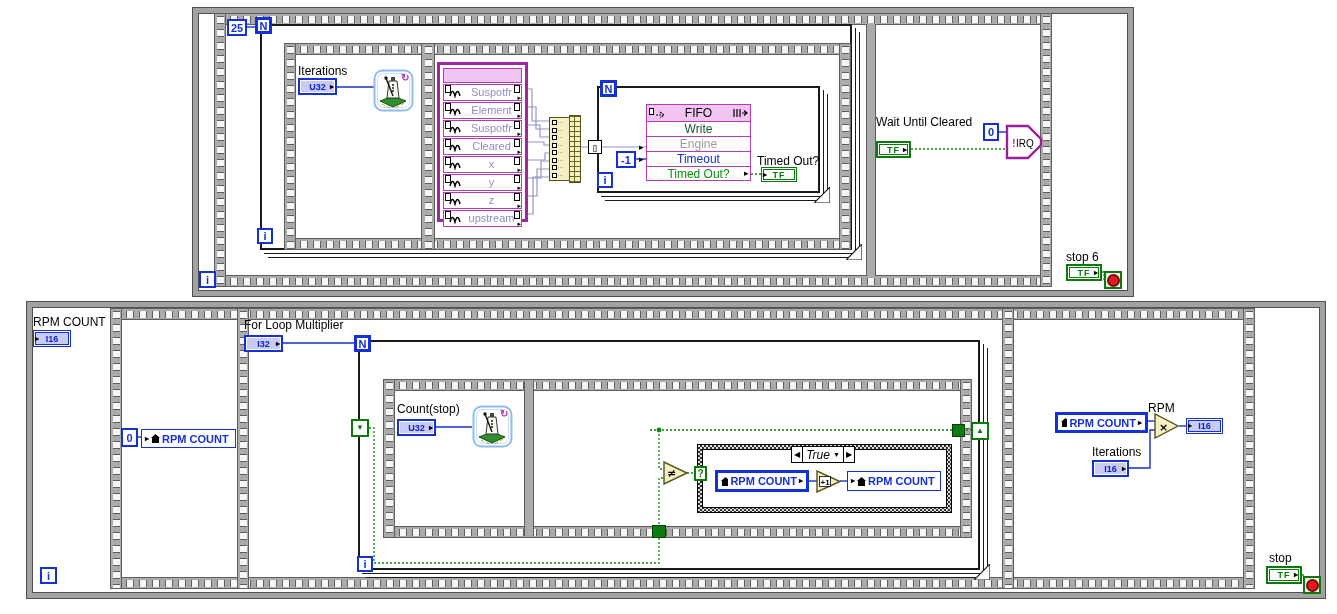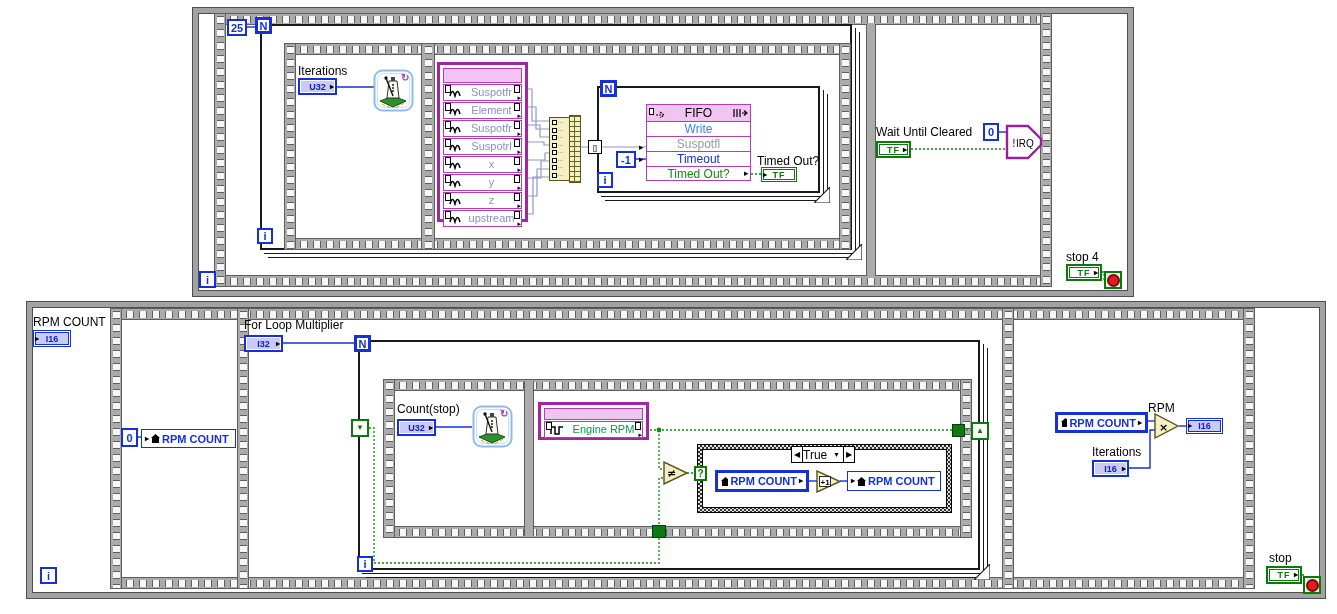--- a/index.html
+++ b/index.html
@@ -15,21 +15,21 @@
        background-image:repeating-linear-gradient(180deg,#5E5E5E 0 1px,#F7F7F7 1px 7px,#5E5E5E 7px 8px,#ABABAB 8px 13px);
        background-size:7px 100%;background-position:50% 2px;background-repeat:no-repeat;}
   .fsplain{background:#ABABAB;border-left:1px solid #5E5E5E;border-right:1px solid #5E5E5E;}
   .flmain{border:2px solid #1A1A1A;}
   .flsh{border-right:1px solid #1A1A1A;border-bottom:1px solid #1A1A1A;}
   .casewrap{border:1px solid #000;background:repeating-conic-gradient(#303030 0% 25%,#DFDFDF 0% 50%);background-size:4px 4px;}
   .casein{position:absolute;left:4px;top:4px;right:4px;bottom:4px;background:#fff;border:1px solid #000;}
   .sel{display:flex;align-items:center;background:#fff;border:1px solid #000;font-size:12px;color:#000;}
   .selarrL{width:10px;text-align:center;font-size:8px;border-right:1px solid #000;line-height:15px;}
   .selarrR{width:10px;text-align:center;font-size:8px;border-left:1px solid #000;line-height:15px;}
-  .selval{flex:1;}
+  .selval{flex:1;text-align:center;font-style:italic;}
   .seldd{font-size:7px;margin-right:3px;}
   
   .lbl{font-size:12px;color:#000;white-space:nowrap;}
   .num{display:flex;align-items:center;justify-content:center;background:#C9CBF4;
        border:2px solid #1430D8;box-shadow:inset 0 0 0 1px #fff;
        font-size:9px;font-weight:bold;color:#0A1ECC;}
   .num.ind{border-width:1px;box-shadow:inset 0 0 0 1px #fff,inset 0 0 0 2px #1430D8;}
   .tf{display:flex;align-items:center;justify-content:center;background:#fff;
       border:2px solid #0A7A0A;box-shadow:inset 0 0 0 1px #fff,inset 0 0 0 2px #0A7A0A;
       font-size:9px;font-weight:bold;color:#0A7A0A;letter-spacing:1px;}
@@ -63,21 +63,21 @@
   .wv{margin-left:5px;flex:0 0 auto;}
   .pg{position:absolute;width:4px;height:6px;border:1px solid #000;background:#fff;}
   .pgtl{left:1px;top:0px;} .pgtr{right:1px;top:0px;}
   .outarr{position:absolute;right:0px;bottom:-2px;font-size:7px;color:#000;font-weight:normal;}
   
   .fifo{border:1px solid #B43CB4;background:#fff;}
   .fhead{position:relative;height:16px;background:#F2C4F2;border-bottom:1px solid #B43CB4;
          display:flex;align-items:center;justify-content:center;font-size:12px;color:#000;}
   .frow{height:14px;border-bottom:1px solid #B43CB4;text-align:center;font-size:12px;line-height:14px;}
   .frow:last-child{border-bottom:none;}
-  .rowgray{color:#9A9A9A;} .rowblue{color:#1430D8;} .rowgreen{color:#0B8C0B;} .rowblack{color:#3b82f6;}
+  .rowgray{color:#9A9A9A;} .rowblue{color:#1430D8;} .rowgreen{color:#0B8C0B;} .rowblack{color:#14532d;}
   
   .barr{background:#F6EFC4;border:1px solid #55551A;display:flex;flex-direction:column;justify-content:space-around;padding:1px 2px;}
   .bcell{display:flex;align-items:center;gap:1px;height:6px;}
   .bsq{width:3px;height:3px;border:1px solid #000;background:#fff;}
   .bd{font-size:5px;line-height:1;color:#000;}
   .bgrid{background-color:#F6EFC4;border:1px solid #55551A;
          background-image:repeating-linear-gradient(180deg,#66661F 0 1px,transparent 1px 5px),
                           linear-gradient(90deg,transparent 0 4px,#66661F 4px 5px,transparent 5px);}
   .blkarr{position:absolute;color:#000;font-size:9px;line-height:1;}
 </style>
@@ -246,21 +246,21 @@
         </svg>
       <span class="cllab">Suspotfr</span>
       <i class="pg pgtr"></i>
         <b class="outarr">▸</b>
     </div>
     <div class="clrow">
       <i class="pg pgtl"></i>
       <svg class="wv" width="13" height="11">
           <path d="M1,9 Q3.5,0 6,9 Q8.5,0 11,9" fill="none" stroke="#000" stroke-width="1.5"></path>
         </svg>
-      <span class="cllab">Suspotrl</span>
+      <span class="cllab">Cleared</span>
       <i class="pg pgtr"></i>
         <b class="outarr">▸</b>
     </div>
     <div class="clrow">
       <i class="pg pgtl"></i>
       <svg class="wv" width="13" height="11">
           <path d="M1,9 Q3.5,0 6,9 Q8.5,0 11,9" fill="none" stroke="#000" stroke-width="1.5"></path>
         </svg>
       <span class="cllab">x</span>
       <i class="pg pgtr"></i>
@@ -350,49 +350,49 @@
         <rect x="0.5" y="0.5" width="4" height="6" fill="#fff" stroke="#000"></rect>
         <path d="M7,7 h6 M11,4 l4,3 -4,3" stroke="#000" fill="none" stroke-width="1.2" stroke-dasharray="2 1"></path>
       </svg>
       <span>FIFO</span>
       <svg class="abs" style="right:2px;top:3px" width="16" height="10">
         <path d="M2,1 v8 M5,1 v8 M8,1 v8" stroke="#000" stroke-width="1.2"></path>
         <path d="M10,5 h4 M12,2.5 l3,2.5 -3,2.5" stroke="#000" fill="none" stroke-width="1.2"></path>
       </svg>
     </div>
     <div class="frow rowblack">Write</div>
-    <div class="frow rowgray">Suspotfl</div>
+    <div class="frow rowgray">Engine</div>
     <div class="frow rowblue">Timeout</div>
     <div class="frow rowgreen">Timed Out?</div>
   </div>
   <span class="abs blkarr" style="left:639px;top:143px">▸</span>
   <span class="abs blkarr" style="left:639px;top:155px">▸</span>
   <span class="abs blkarr" style="left:744px;top:169px">▸</span>
 
   <div class="abs lbl" style="left:757px;top:154px">Timed Out?</div>
   <div class="abs tf ind" style="left:761px;top:167px;width:36px;height:15px">
     <span class="tarr tarrL">▸</span>
     <span>TF</span>
   </div>
 
-  <div class="abs lbl" style="left:876px;top:125px">Wait Until Cleared</div>
+  <div class="abs lbl" style="left:876px;top:115px">Wait Until Cleared</div>
   <div class="abs tf" style="left:876px;top:141px;width:35px;height:17px">
     <span>TF</span>
     <span class="tarr tarrR">▸</span>
   </div>
   <div class="abs const" style="left:983px;top:123px;width:16px;height:18px">
       <span>0</span>
     </div>
   <svg class="abs" style="left:1004px;top:121px" width="42" height="41">
     <polygon points="3,5 24,5 37,18 37,24 24,37 3,37" fill="#fff" stroke="#9A1F9A" stroke-width="2.4"></polygon>
     <text x="8" y="26" font-size="11" font-weight="bold" fill="#B53CB5" font-family="Liberation Sans,sans-serif">!</text>
     <text x="12" y="26" font-size="10" fill="#000" font-family="Liberation Sans,sans-serif">IRQ</text>
   </svg>
 
-  <div class="abs lbl" style="left:1066px;top:250px">stop 4</div>
+  <div class="abs lbl" style="left:1066px;top:250px">stop 6</div>
   <div class="abs tf" style="left:1066px;top:264px;width:36px;height:17px">
     <span>TF</span>
     <span class="tarr tarrR">▸</span>
   </div>
   <div class="abs stopbtn" style="left:1104px;top:271px;width:18px;height:18px">
     <span class="stopdot"></span>
   </div>
 
   <div class="abs lbl" style="left:33px;top:315px">RPM COUNT</div>
   <div class="abs num ind" style="left:33px;top:330px;width:38px;height:17px">
@@ -445,32 +445,20 @@
     <polygon points="16,12 24,12 26,29 14,29" fill="#FAFAF2" stroke="#333" stroke-width="1"></polygon>
     <circle cx="20" cy="16" r="0.9" fill="#000"></circle>
       <circle cx="20" cy="19" r="0.9" fill="#000"></circle>
       <circle cx="20" cy="22" r="0.9" fill="#000"></circle>
     <line x1="20" y1="27" x2="13" y2="9" stroke="#111" stroke-width="1.4"></line>
     <circle cx="13" cy="9" r="1.7" fill="#111"></circle>
     <rect x="18" y="8" width="4" height="4" fill="#444"></rect>
     <text x="28" y="12" font-size="10" font-weight="bold" fill="#B53CB5" font-family="Liberation Sans,sans-serif">↻</text>
   </svg>
 
-  <div class="abs cluster" style="left:538px;top:402px;width:111px;height:38px">
-    <div class="clhead" style="height:10px"></div>
-    <div class="clrow">
-      <i class="pg pgtl"></i>
-      <svg class="wv" width="15" height="11">
-          <path d="M1,10 L1,3 L5,3 L5,10 L9,10 L9,3 L13,3" fill="none" stroke="#000" stroke-width="1.5"></path>
-        </svg>
-      <span class="cllab grn">Engine RPM</span>
-      <i class="pg pgtr"></i>
-        <b class="outarr">▸</b>
-    </div>
-  </div>
 
   <div class="abs gtun" style="left:952px;top:424px;width:13px;height:13px"></div>
   <div class="abs gtun" style="left:652px;top:525px;width:14px;height:13px"></div>
 
   <svg class="abs" style="left:663px;top:461px" width="26" height="24">
     <polygon points="1,1 1,23 24,12" fill="#F6EFC4" stroke="#55551A" stroke-width="1.4"></polygon>
     <text x="4" y="16" font-size="11" font-weight="bold" fill="#000" font-family="DejaVu Sans,sans-serif">≠</text>
   </svg>
   <div class="abs qterm" style="left:694px;top:466px;width:13px;height:15px">
       <span>?</span>

